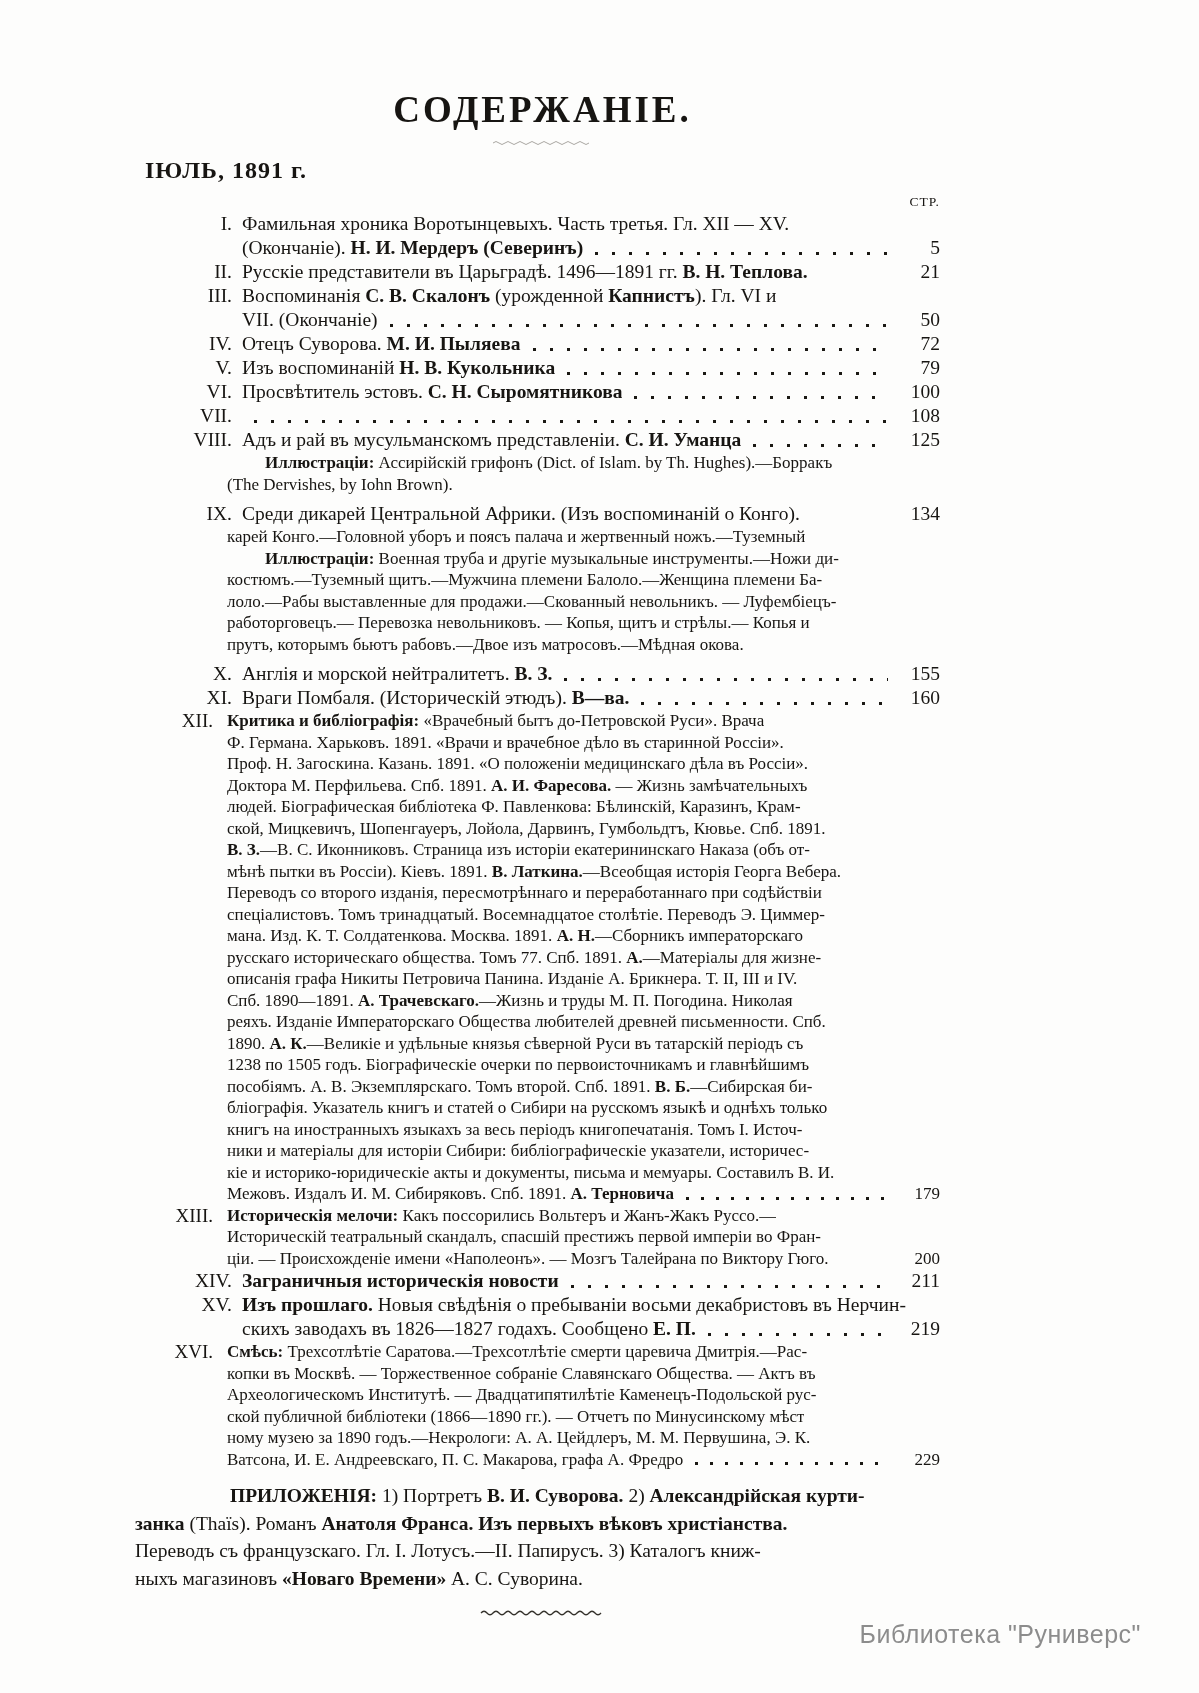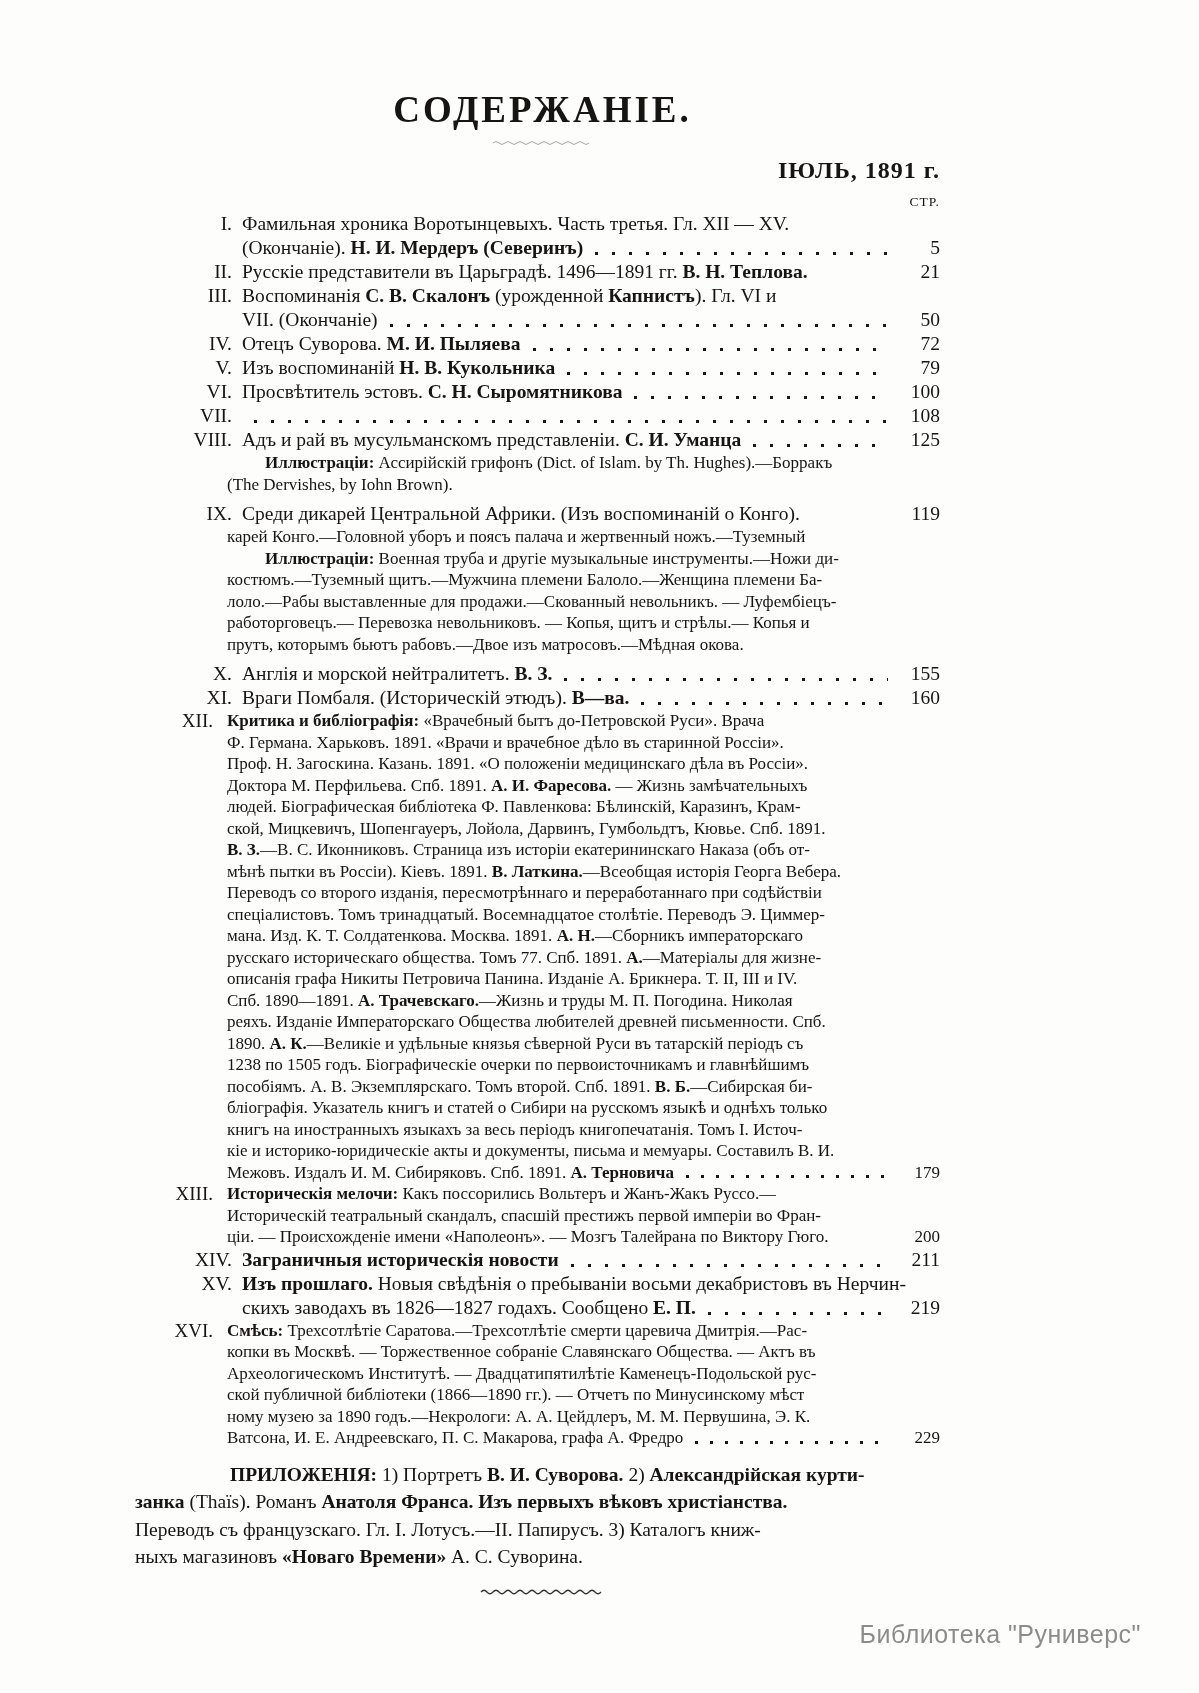--- a/index.html
+++ b/index.html
@@ -12,21 +12,21 @@
   .sheet{position:relative;width:1199px;height:1693px;}
 
   .content{width:795px;margin-left:145px;padding-top:88px;}
 
   .title{
     margin:0;text-align:center;font-size:37px;font-weight:700;
     letter-spacing:3px;
   }
   .squiggle-top{display:block;margin:8px auto 2px auto;}
   .subtitle{
-    margin:10px 0 0 0;text-align:right;font-size:24px;font-weight:700;
+    margin:10px 0 0 0;text-align:left;font-size:24px;font-weight:700;
     letter-spacing:1px;
   }
   .str-label{
     text-align:right;font-size:13.5px;font-weight:400;letter-spacing:1px;
     margin-top:10px;margin-bottom:2px;
   }
 
   
   .toc{width:795px;}
   .toc-row{display:flex;align-items:flex-start;}
@@ -174,21 +174,21 @@
               <span class="txt"><span>(The Dervishes, by Iohn Brown).</span></span>
             </div>
           </div>
         </div>
         <div class="toc-row main gap">
           <div class="toc-num">IX.</div>
           <div class="toc-lines">
             <div class="tline">
               <span class="txt"><span>Среди дикарей Центральной Африки. (Изъ воспоминаній о Конго).</span></span>
               <span class="spacer"></span>
-              <span class="page">119</span>
+              <span class="page">134</span>
             </div>
           </div>
         </div>
         <div class="toc-row sub">
           <div class="toc-num"></div>
           <div class="toc-lines">
             <div class="tline">
               <span class="txt"><span>карей Конго.—Головной уборъ и поясъ палача и жертвенный ножъ.—Туземный</span></span>
             </div>
             <div class="tline indent">
@@ -283,20 +283,23 @@
               <span class="txt"><span>1238 по 1505 годъ. Біографическіе очерки по первоисточникамъ и главнѣйшимъ</span></span>
             </div>
             <div class="tline">
               <span class="txt"><span>пособіямъ. А. В. Экземплярскаго. Томъ второй. Спб. 1891. </span><span class="b">В. Б.</span><span>—Сибирская би-</span></span>
             </div>
             <div class="tline">
               <span class="txt"><span>бліографія. Указатель книгъ и статей о Сибири на русскомъ языкѣ и однѣхъ только</span></span>
             </div>
             <div class="tline">
               <span class="txt"><span>книгъ на иностранныхъ языкахъ за весь періодъ книгопечатанія. Томъ I. Источ-</span></span>
+            </div>
+            <div class="tline">
+              <span class="txt"><span>ники и матеріалы для исторіи Сибири: библіографическіе указатели, историчес-</span></span>
             </div>
             <div class="tline">
               <span class="txt"><span>кіе и историко-юридическіе акты и документы, письма и мемуары. Составилъ В. И.</span></span>
             </div>
             <div class="tline">
               <span class="txt"><span>Межовъ. Издалъ И. М. Сибиряковъ. Спб. 1891. </span><span class="b">А. Терновича</span></span>
               <span class="dots"></span>
               <span class="page">179</span>
             </div>
           </div>

